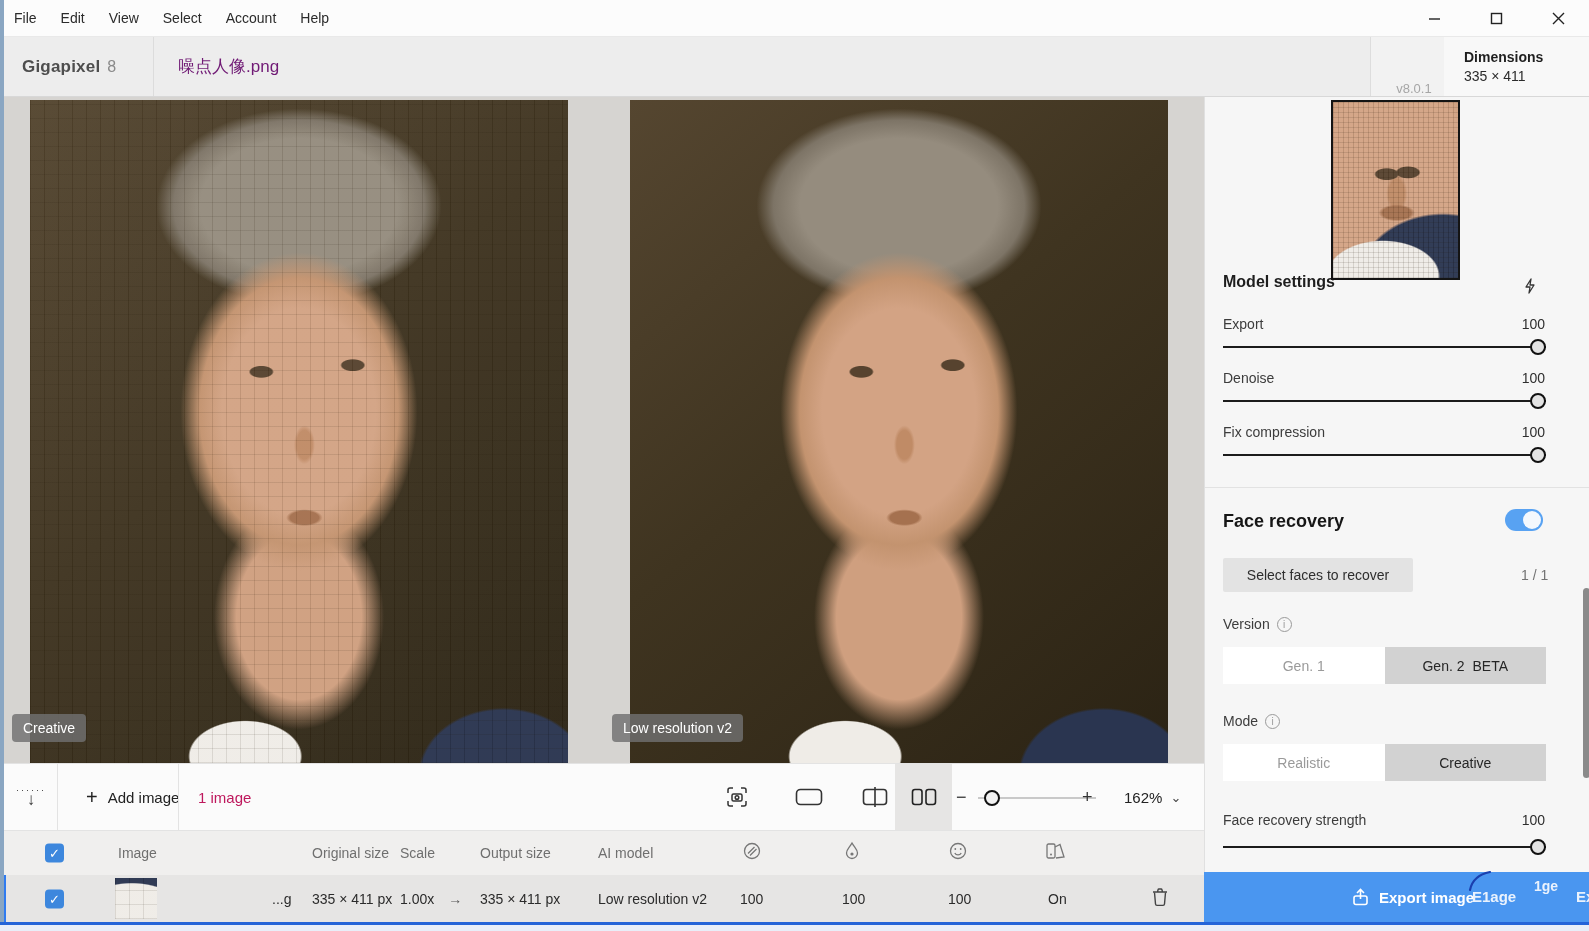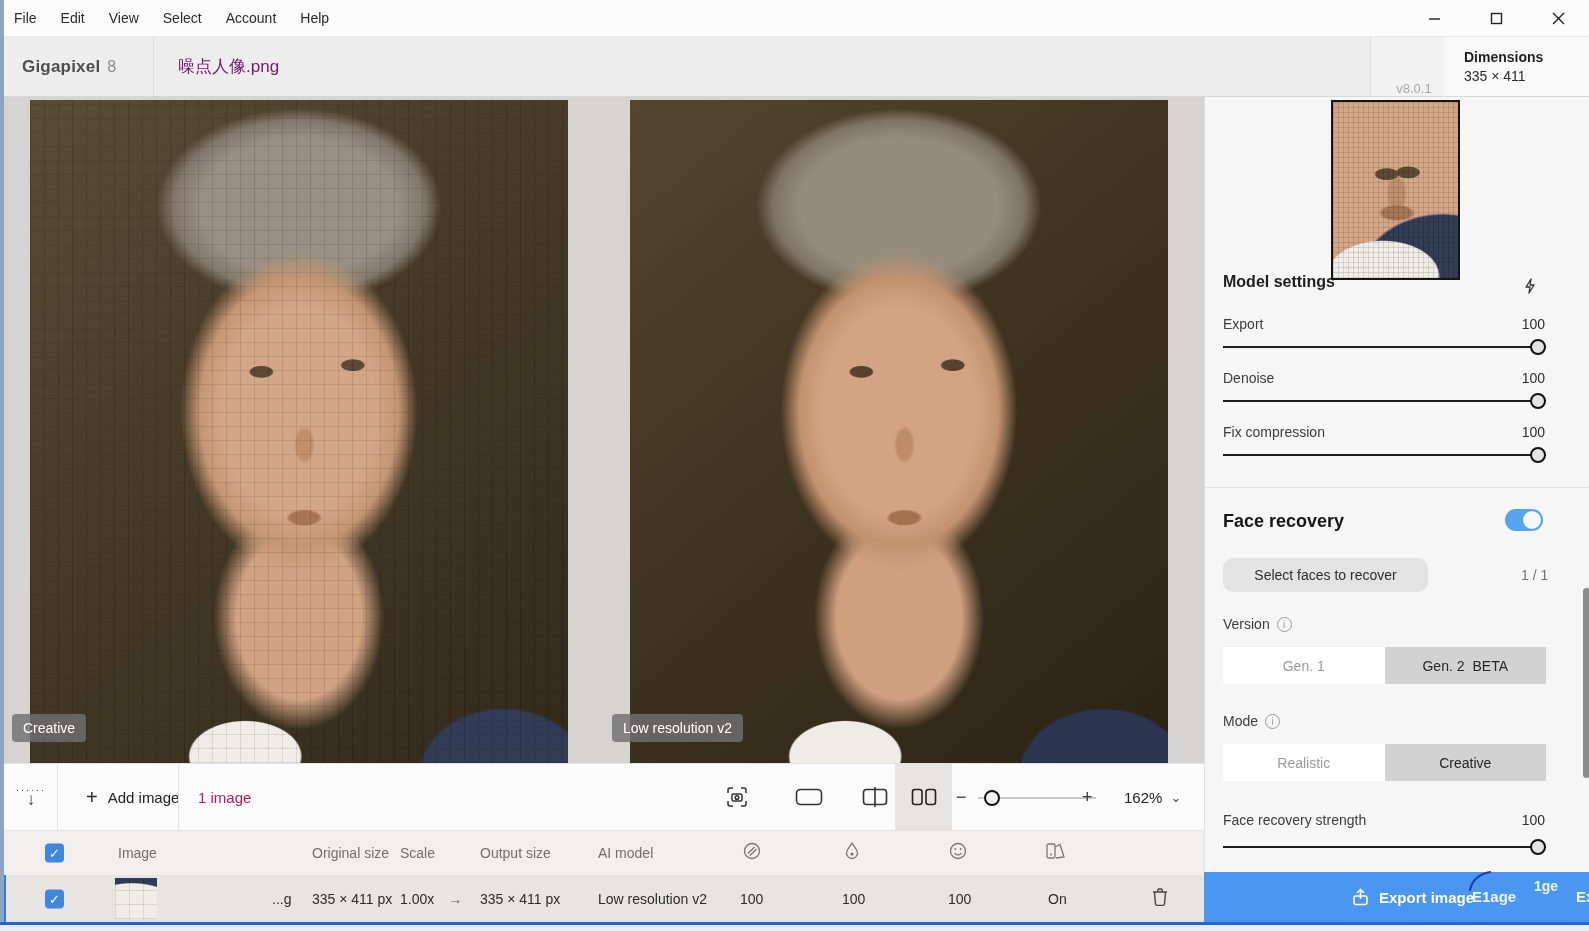--- a/index.html
+++ b/index.html
@@ -78,21 +78,21 @@
   .sb-value { position:absolute; right:44px; font-size:14px; color:#2e2e2e; }
   .slider { position:absolute; left:18px; width:323px; height:16px; }
   .slider .track { position:absolute; left:0; right:0; top:7px; height:2px; background:#1c1c1c; }
   .slider .thumb { position:absolute; top:0; width:16px; height:16px; border-radius:50%;
                    background:#e3e3e3; border:2px solid #111; }
   .thumb.at-right { right:0; }
   .divider { position:absolute; left:0; width:385px; height:1px; background:#e2e2e2; }
   .fr-title { position:absolute; left:18px; font-size:18px; font-weight:bold; color:#161616; }
   .toggle { position:absolute; left:300px; width:38px; height:22px; border-radius:11px; background:#58a2f2; }
   .toggle .knob { position:absolute; right:2px; top:2px; width:18px; height:18px; border-radius:50%; background:#f4f8fd; }
-  .gray-btn { position:absolute; left:18px; width:205px; height:34px; background:#e3e3e3; border-radius:10px;
+  .gray-btn { position:absolute; left:18px; width:190px; height:34px; background:#e3e3e3; border-radius:2px;
               display:flex; align-items:center; justify-content:center; font-size:14px; color:#2e2e2e; }
   .counter { position:absolute; left:316px; font-size:14px; color:#737373; }
   .mini-label { position:absolute; left:18px; font-size:14px; color:#3c3c3c; display:flex; align-items:center; gap:7px; }
   .info-icon { width:15px; height:15px; border:1px solid #9a9a9a; border-radius:50%; color:#9a9a9a;
                font-size:10px; display:inline-flex; align-items:center; justify-content:center; font-style:normal; }
   .segmented { position:absolute; left:18px; width:323px; height:37px; display:flex; background:#fff; }
   .seg { flex:1; display:flex; align-items:center; justify-content:center; font-size:14px; color:#9a9a9a; gap:8px; }
   .seg.selected { background:#d2d2d2; color:#262626; }
   .scrollbar-thumb { position:absolute; left:378px; top:491px; width:7px; height:190px;
                      background:#8a8a8a; border-radius:4px; z-index:8; }

